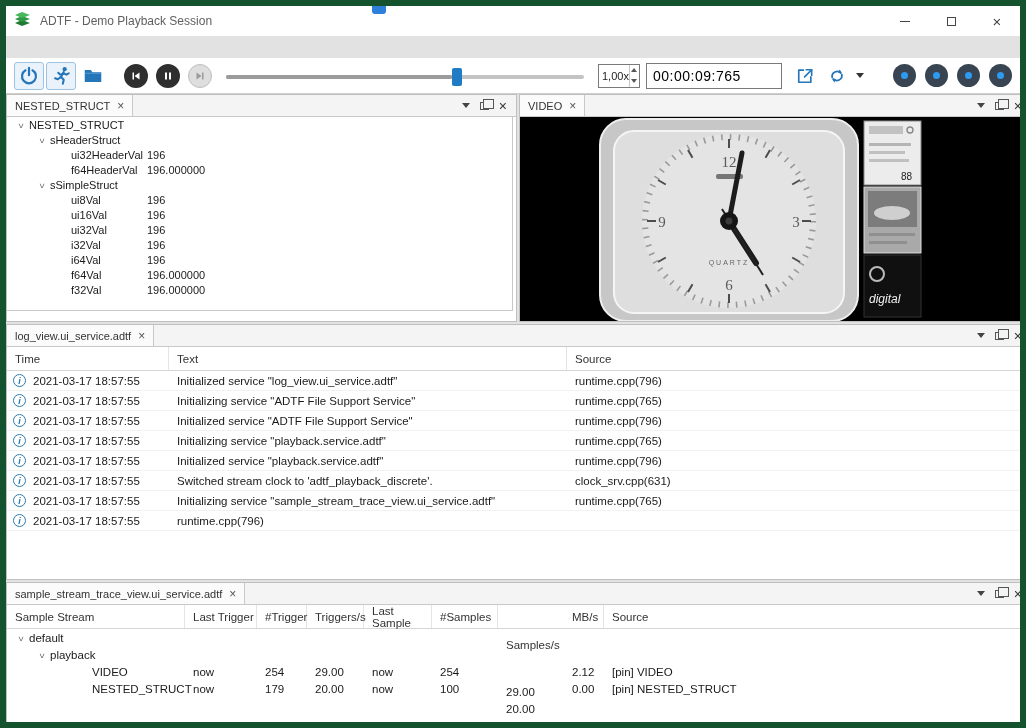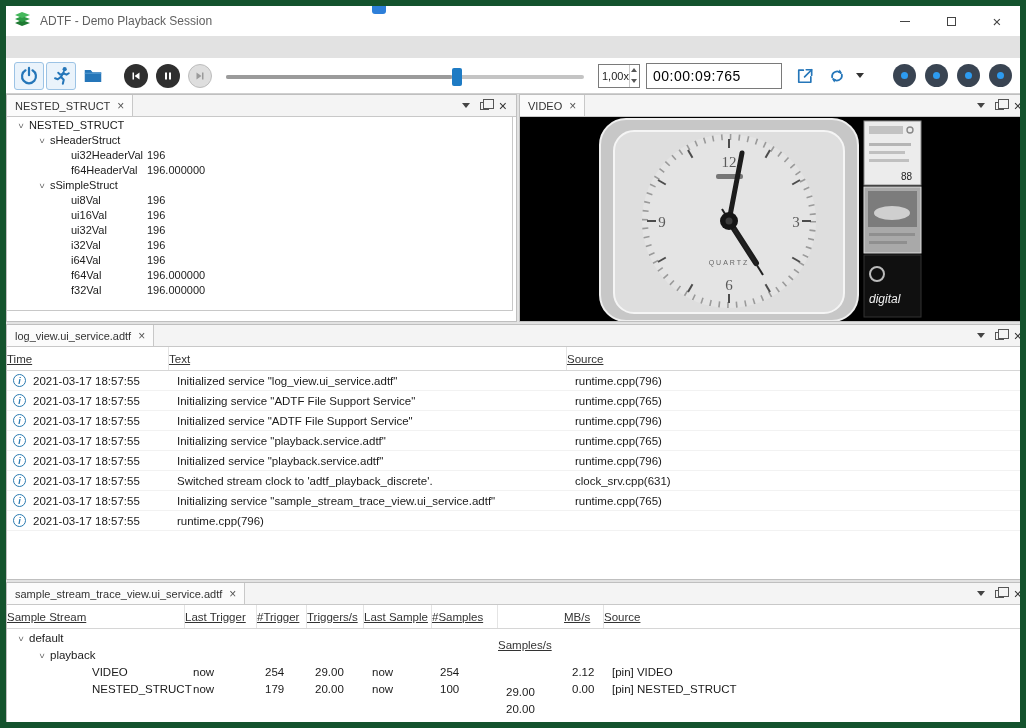--- a/index.html
+++ b/index.html
@@ -82,21 +82,21 @@
   .chev { width:16px; flex:0 0 16px; text-align:center; }
   .chev::before { content:">"; font-size:9px; color:#555; display:inline-block; transform:rotate(90deg); }
   .tval { position:absolute; left:140px; }
 
   
   .video-body { position:absolute; left:0; top:22px; width:511px; height:204px; background:#000; }
 
   
   .thead { display:flex; height:24px; align-items:stretch; background:#fff;
            border-bottom:1px solid #d6d6d6; font-size:11.5px; color:#333; }
-  .thead > div { display:flex; align-items:center; border-right:1px solid #e4e4e4;text-decoration:underline; }
+  .thead > div { display:flex; align-items:center; padding-left:8px; border-right:1px solid #e4e4e4; }
   .rrow { display:flex; align-items:center; font-size:11.5px; color:#1a1a1a; }
   .log-row { height:20px; border-bottom:1px solid #f2f2f2; }
   .trace-row { height:17px; }
   .c-time { width:162px; } .c-text { width:398px; } .c-src { flex:1; }
   .log-row .c-time { display:flex; align-items:center; }
   .info-ico { width:13px; height:13px; flex:0 0 13px; border-radius:50%; border:1px solid #2a7ab0;
               color:#2a7ab0; font-size:9px; font-weight:bold; font-style:italic;
               display:flex; align-items:center; justify-content:center; margin:0 7px 0 6px; }
   .info-ico::before { content:"i"; }
   .cell { padding-left:8px; overflow:hidden; white-space:nowrap; }

